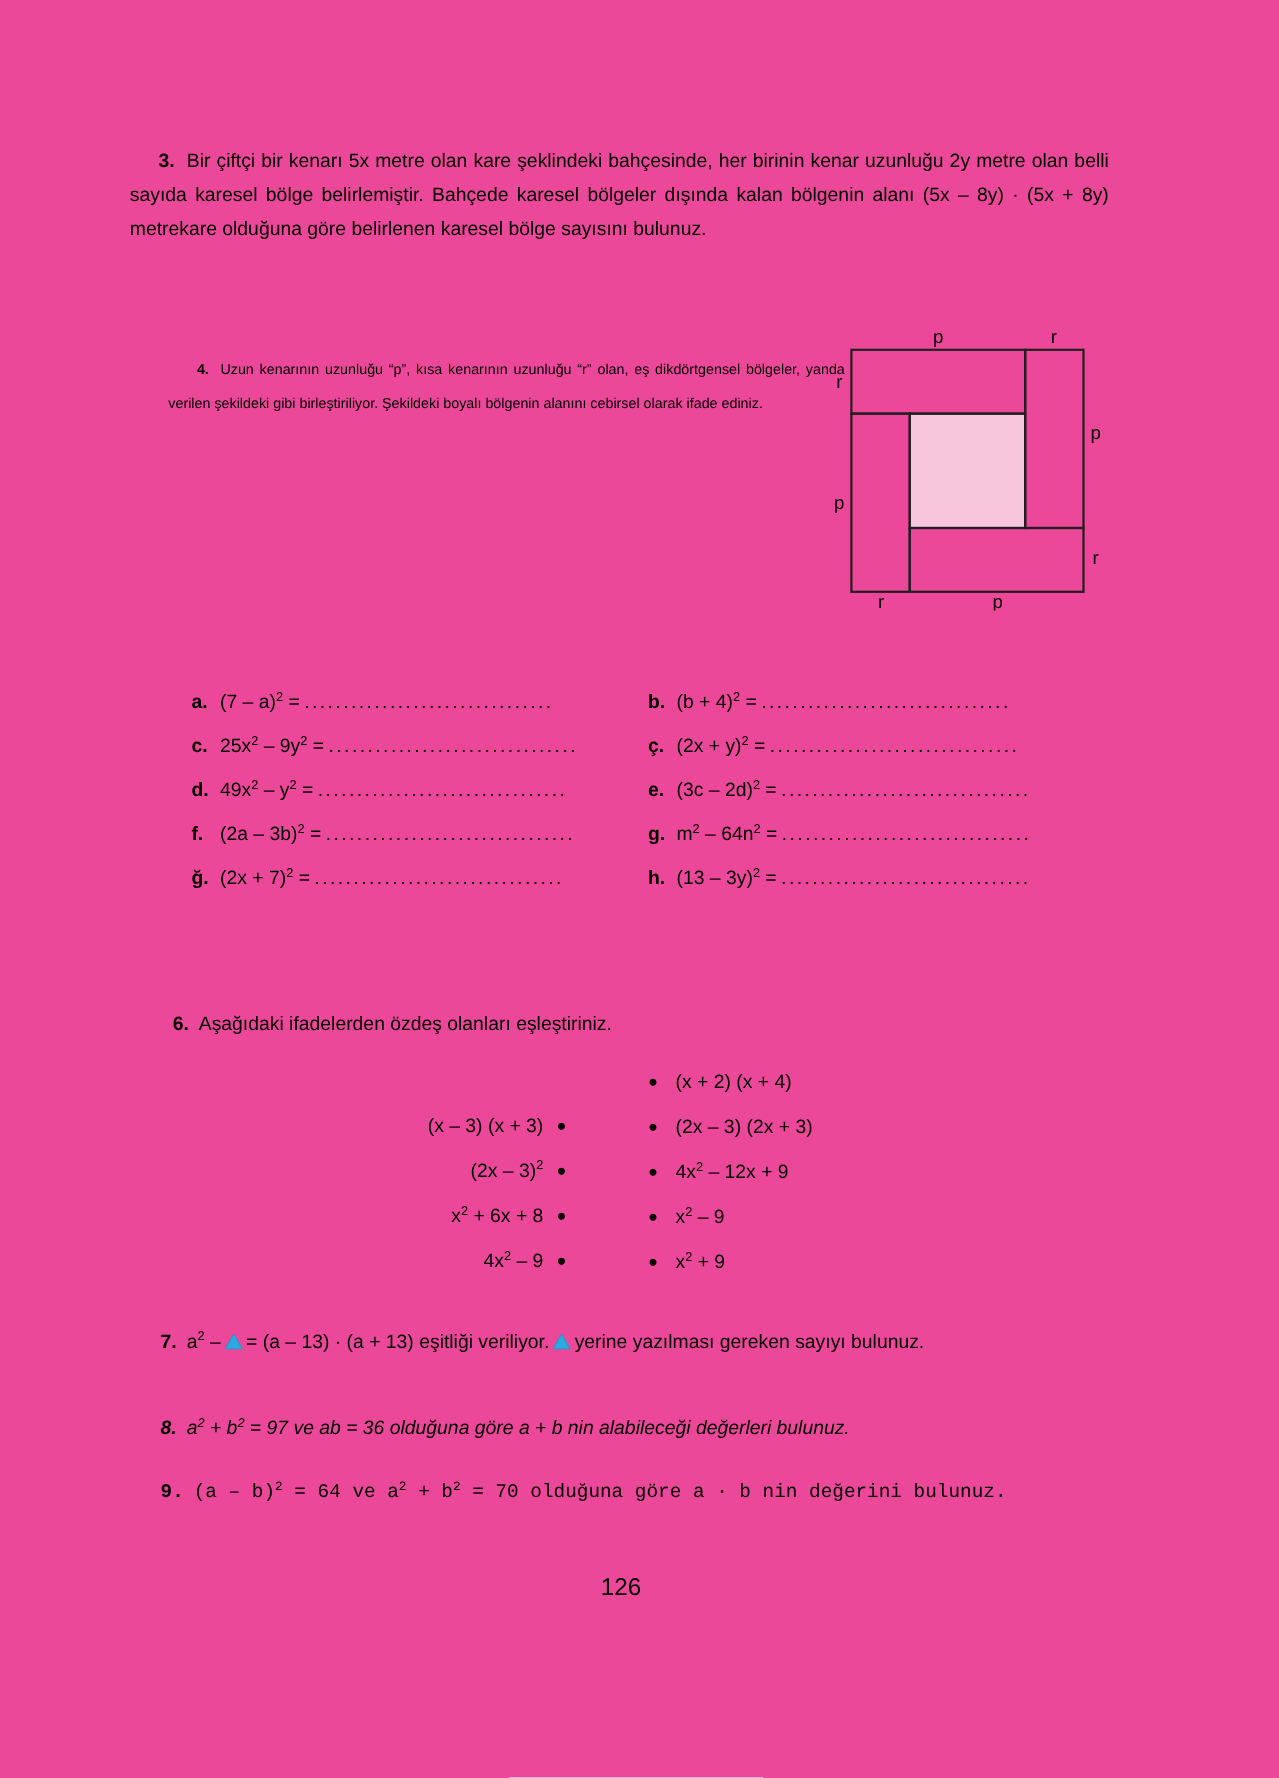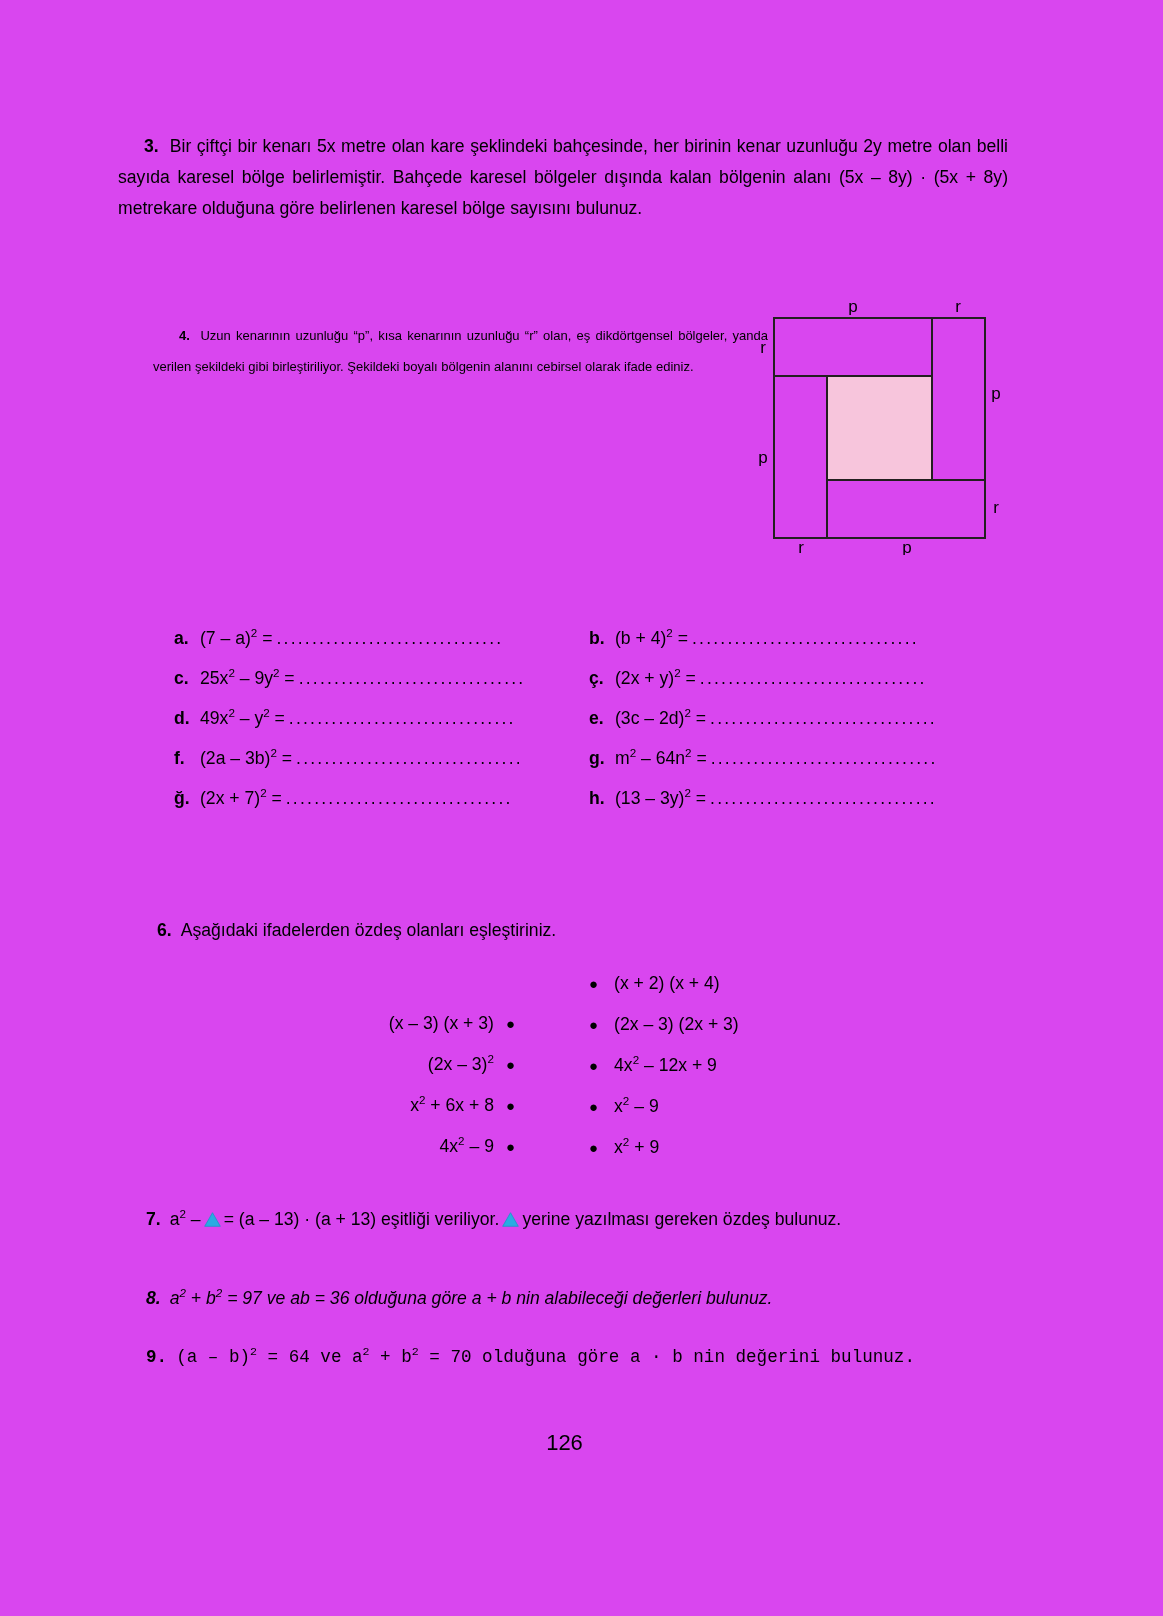--- a/index.html
+++ b/index.html
@@ -9,21 +9,21 @@
   }
   body {
     font-family: "Liberation Sans", sans-serif;
     color: #000000;
   }
   .page {
     position: relative;
     width: 1163px;
     height: 1616px;
     margin: 0 auto;
-    background: #d946ef;
+    background: #ec4899;
     overflow: hidden;
   }
   .content {
     position: absolute;
     left: 118px;
     top: 0;
     width: 893px;
     height: 1616px;
   }
   sup {
@@ -341,21 +341,21 @@
           </div>
         </div>
       </div>
     </div>
 
     <div class="qline q7">
       <span class="qnum">7.</span><span>a<sup>2</sup> –</span><span class="tri"><svg width="17" height="15" viewBox="0 0 17 15">
             <polygon points="8.5,0.7 16.3,14.3 0.7,14.3" fill="#29abe2" stroke="#1a94c9" stroke-width="0.8"></polygon>
           </svg></span><span>= (a – 13) · (a + 13) eşitliği veriliyor.</span><span class="tri"><svg width="17" height="15" viewBox="0 0 17 15">
             <polygon points="8.5,0.7 16.3,14.3 0.7,14.3" fill="#29abe2" stroke="#1a94c9" stroke-width="0.8"></polygon>
-          </svg></span><span>yerine yazılması gereken özdeş bulunuz.</span>
+          </svg></span><span>yerine yazılması gereken sayıyı bulunuz.</span>
     </div>
 
     <div class="qline q8">
       <span class="qnum">8.</span><span>a<sup>2</sup> + b<sup>2</sup> = 97 ve ab = 36 olduğuna göre a + b nin alabileceği değerleri bulunuz.</span>
     </div>
 
     <div class="qline q9">
       <span class="qnum">9.</span><span>(a – b)<sup>2</sup> = 64 ve a<sup>2</sup> + b<sup>2</sup> = 70 olduğuna göre a · b nin değerini bulunuz.</span>
     </div>
 

